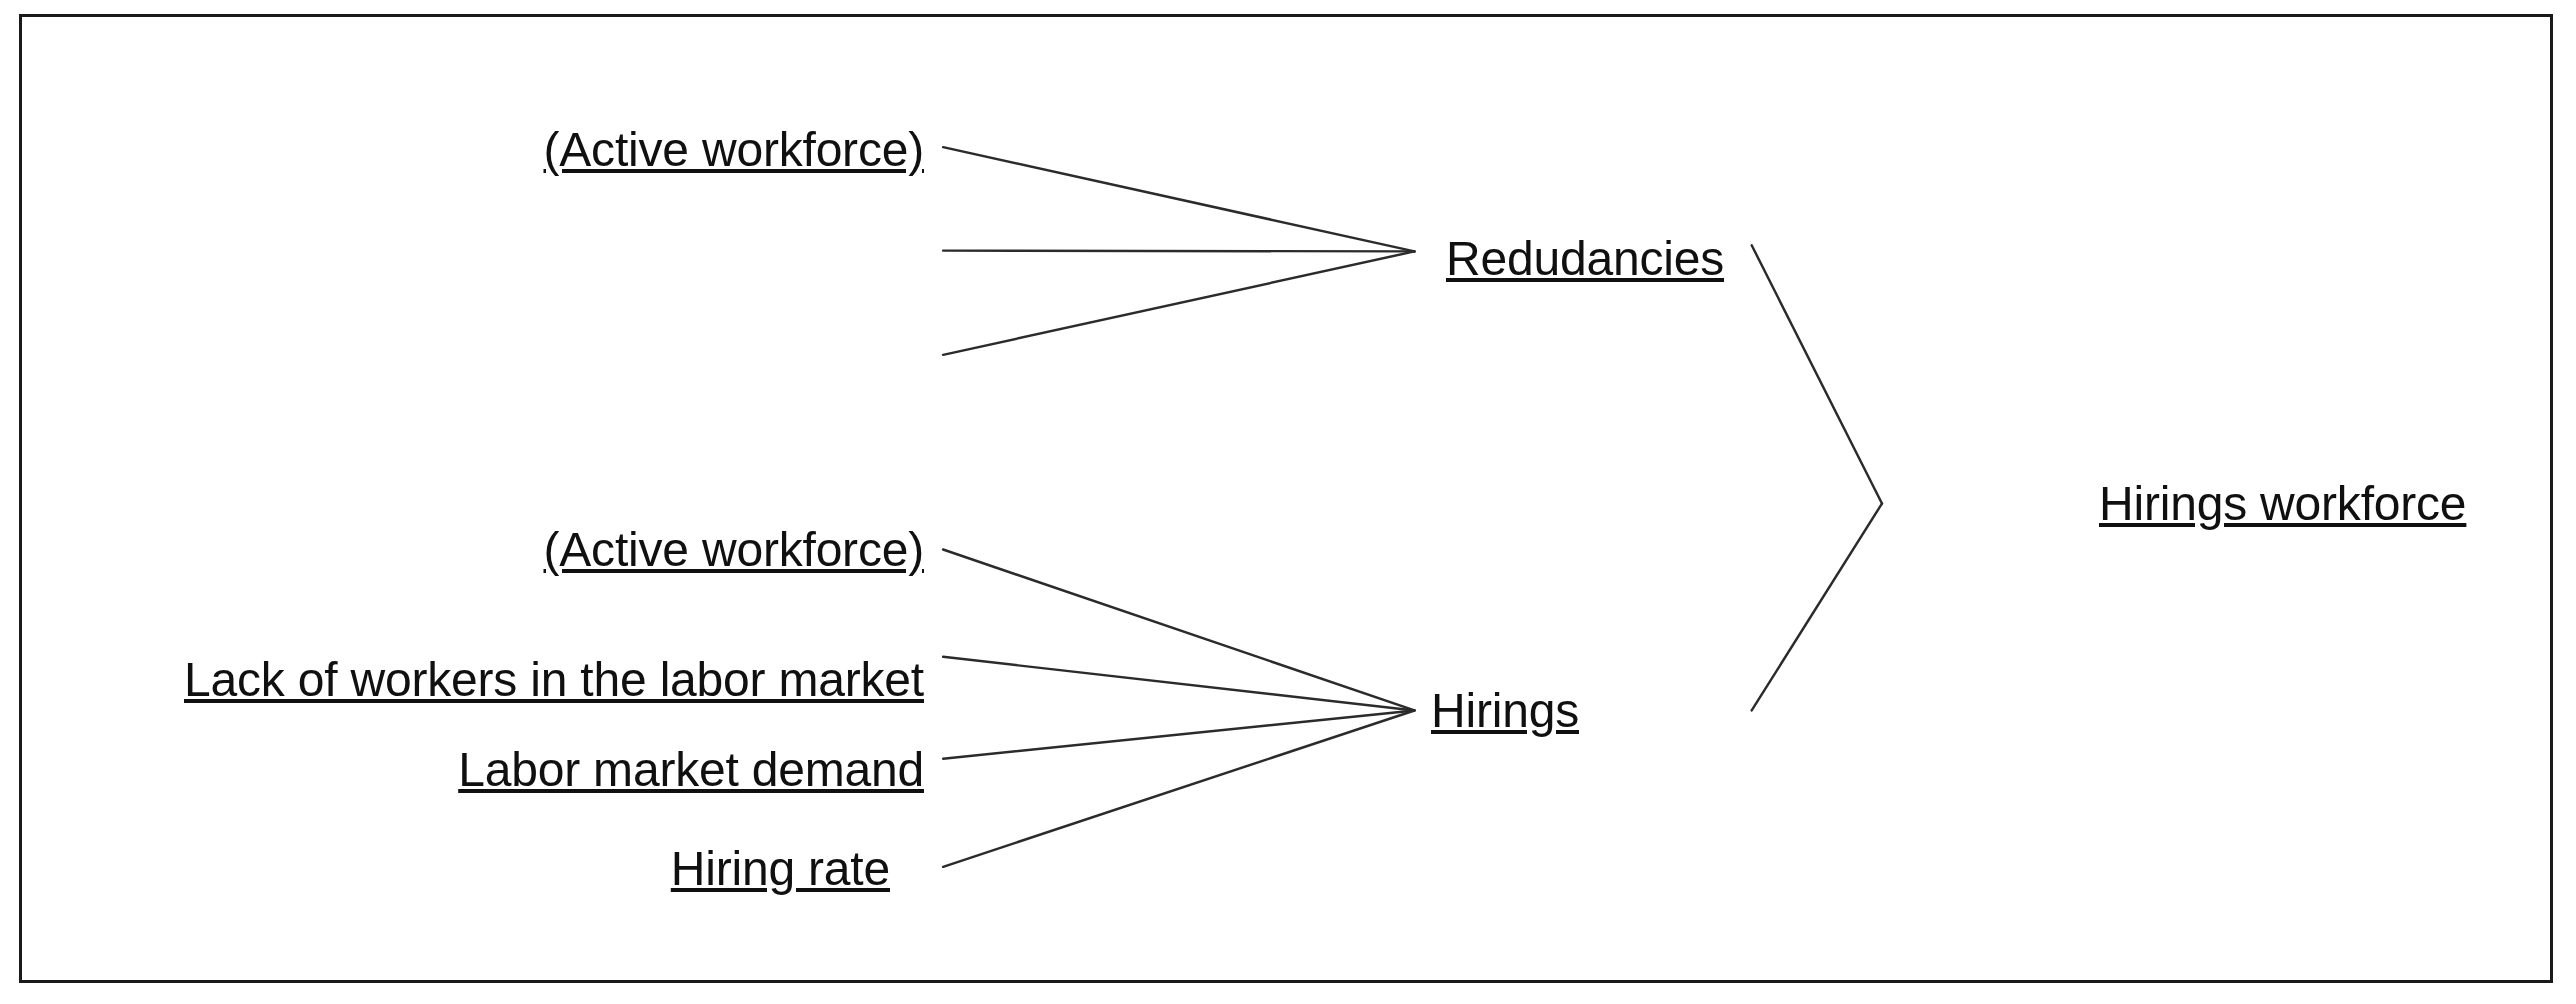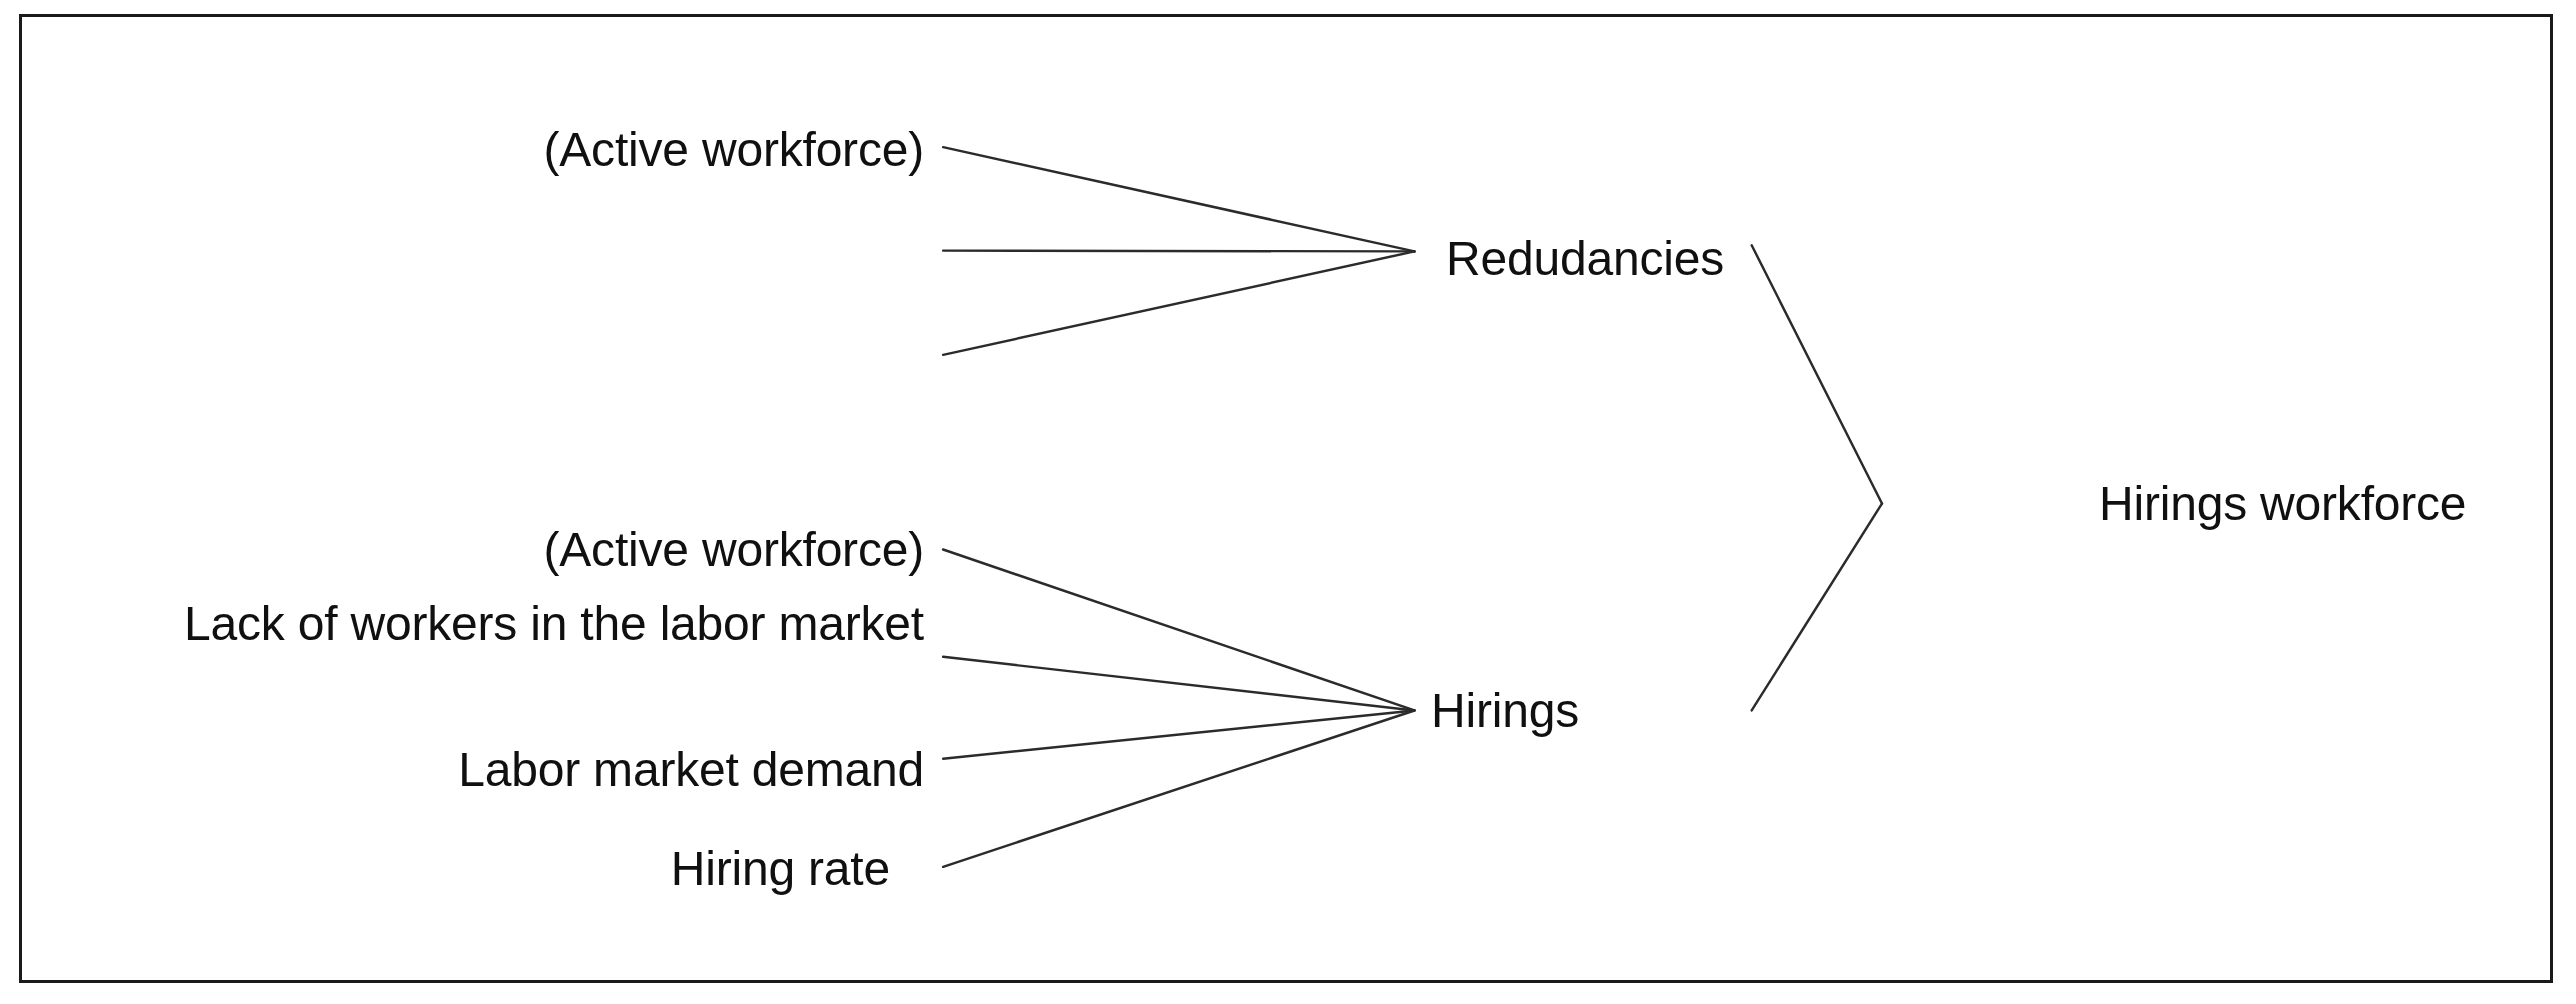--- a/index.html
+++ b/index.html
@@ -37,34 +37,35 @@
     pointer-events: none;
   }
   .node-label {
     position: absolute;
     font-size: 48px;
     line-height: 1;
     color: #101010;
     white-space: nowrap;
     transform: translateY(-50%);
     letter-spacing: -0.2px;
+    text-decoration: underline;
   }
   .label-right {
     text-align: right;
     transform: translate(-100%, -50%);
   }
   .label-left {
     text-align: left;
   }
   
   .in-top-1   { left: 924px; top: 150px;  }
   .in-top-2   { left: 924px; top: 249px;  }
   .in-top-3   { left: 924px; top: 357px;  }
   .in-bot-1   { left: 924px; top: 550px;  }
-  .in-bot-2   { left: 924px; top: 624px;  }
+  .in-bot-2   { left: 924px; top: 680px;  }
   .in-bot-3   { left: 924px; top: 761px; margin-top: 9px;  }
   .in-bot-4   { left: 890px; top: 869px; }
   
   .mid-top    { left: 1446px; top: 259px;  }
   .mid-bot    { left: 1431px; top: 711px; text-align: center;  }
   .out-node   { left: 2099px; top: 504px;  }
 </style>
 </head>
 <body>
 

